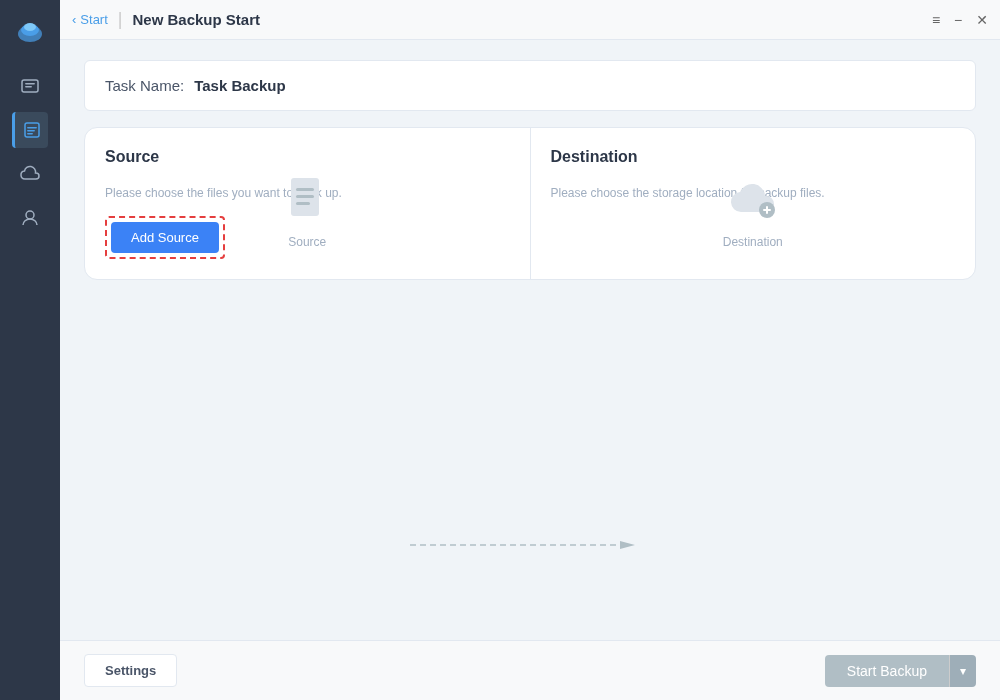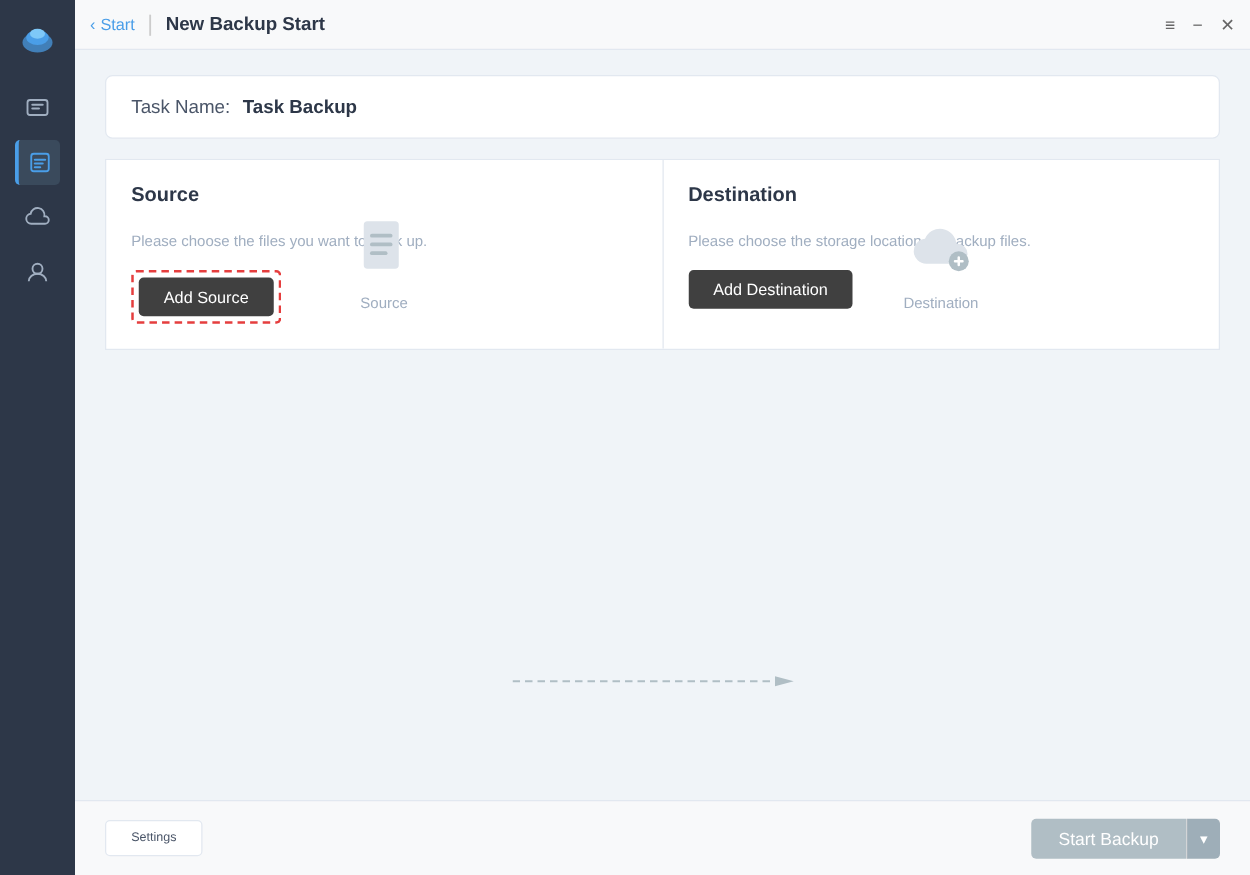--- a/index.html
+++ b/index.html
@@ -137,21 +137,21 @@
       font-size: 15px;
       color: #2d3748;
       font-weight: 600;
     }
 
     
     .panels-row {
       flex: 1;
       background: white;
       border: 1px solid #e2e8f0;
-      border-radius: 0;
+      border-radius: 13px;
       display: flex;
       overflow: hidden;
     }
 
     .panel {
       flex: 1;
       padding: 20px;
       display: flex;
       flex-direction: column;
       position: relative;
@@ -176,21 +176,21 @@
 
     .add-source-btn-wrapper {
       display: inline-block;
       border: 2px dashed #e53e3e;
       padding: 4px;
       border-radius: 4px;
       width: fit-content;
     }
 
     .add-btn {
-      background: #404040;
+      background: #3b82f6;
       color: white;
       border: none;
       padding: 8px 20px;
       border-radius: 4px;
       cursor: pointer;
       font-size: 13px;
       font-weight: 500;
     }
 
     
@@ -220,22 +220,23 @@
       justify-content: space-between;
       padding: 0 24px;
     }
 
     .settings-btn {
       background: white;
       border: 1px solid #e2e8f0;
       padding: 8px 20px;
       border-radius: 4px;
       cursor: pointer;
-      font-size: 10px;
+      font-size: 13px;
       color: #4a5568;
+      font-weight: bold;
     }
 
     .start-backup-group {
       display: flex;
       align-items: stretch;
     }
 
     .start-backup-btn {
       background: #b0bec5;
       color: white;
@@ -347,21 +348,20 @@
                 <rect x="7" y="26" width="14" height="3" rx="1.5" fill="#b0bec5"></rect>
               </svg>
             </div>
             <div class="illustration-label">Source</div>
           </div>
         </div>
 
         <div class="panel">
           <div class="panel-title">Destination</div>
           <div class="panel-description">Please choose the storage location for backup files.</div>
-          <button class="add-btn" style="width:fit-content;">Add Destination</button>
 
           <div class="panel-illustration">
             <div style="font-size:38px; color:#cbd5e0; margin-bottom:6px;">
               <svg width="52" height="38" viewBox="0 0 52 38">
                 <path d="M38 30H14a10 10 0 01-1-19.95A13 13 0 0138 14h1a8 8 0 010 16z" fill="#dde3ea"></path>
                 <circle cx="40" cy="28" r="8" fill="#b0bec5"></circle>
                 <path d="M37 28h6M40 25v6" stroke="white" stroke-width="2" stroke-linecap="round"></path>
               </svg>
             </div>
             <div class="illustration-label">Destination</div>

